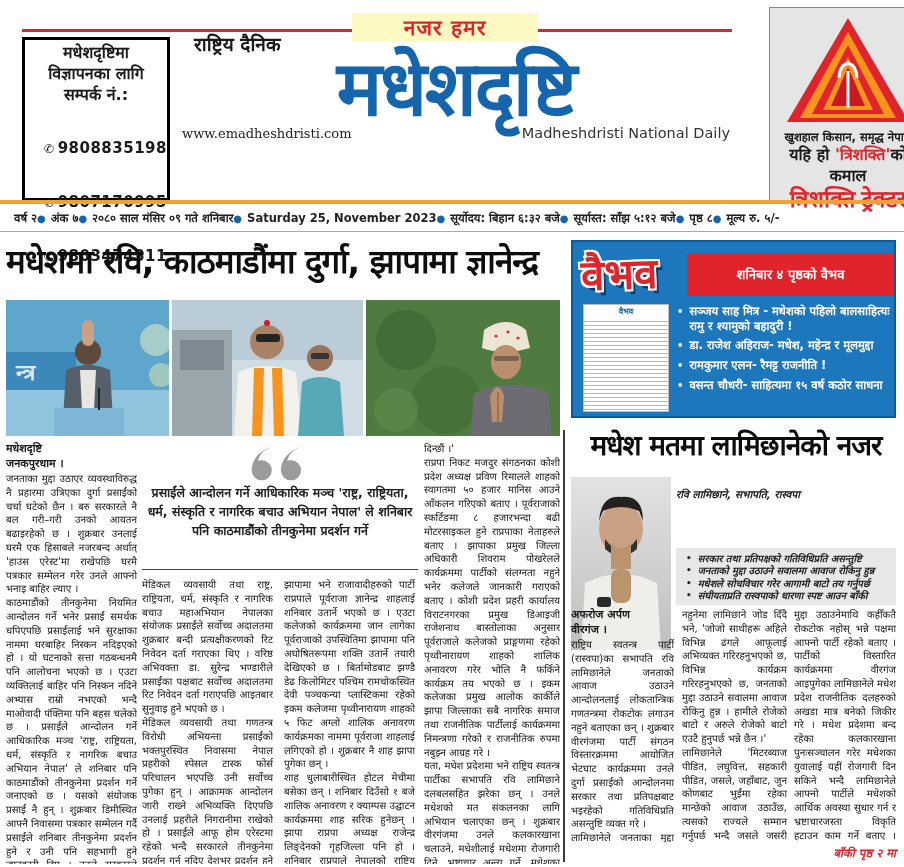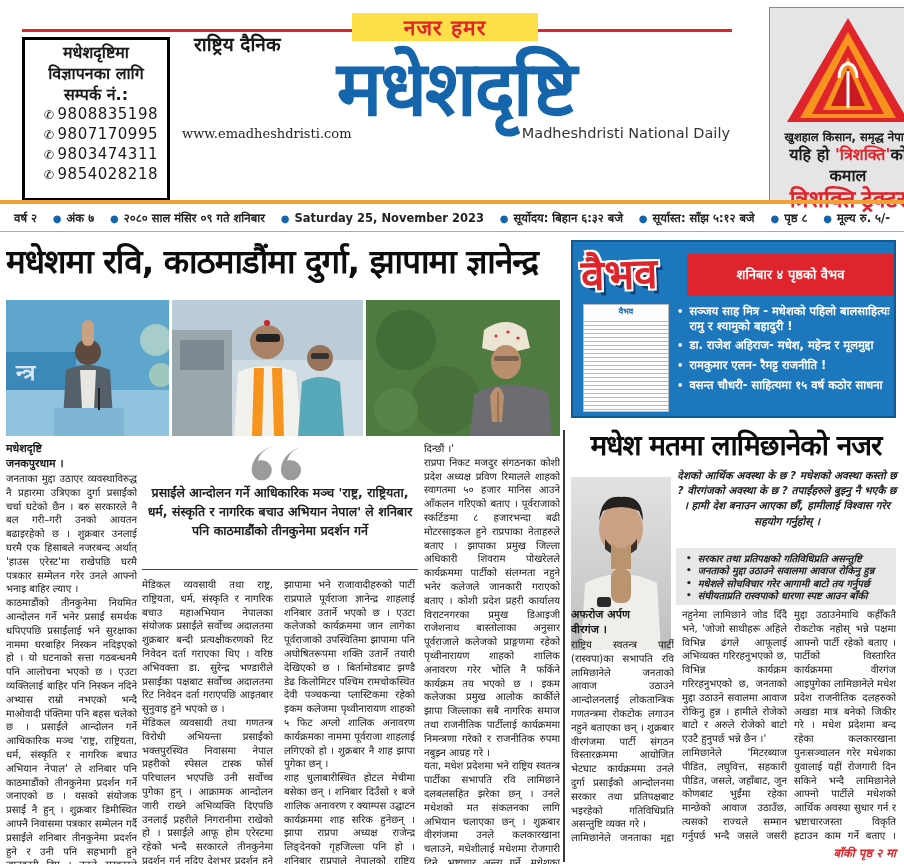--- a/index.html
+++ b/index.html
@@ -1,45 +1,45 @@
 <!DOCTYPE html>
 <html><head>
 <meta charset="utf-8">
 <style>
   html,body{margin:0;padding:0;background:#e9e9e9;}
   #page{position:relative;width:904px;height:867px;background:#fff;margin:0 auto;
         font-family:"DejaVu Sans",sans-serif;overflow:hidden;color:#1a1a1a;}
   .abs{position:absolute;}
   
   .top-rule{left:22px;right:172px;top:29px;height:3px;background:#e0242c;}
-  .tagline-chip{left:352px;top:13px;width:186px;background:#fde047;text-align:center;
+  .tagline-chip{left:352px;top:13px;width:186px;background:#fef9c3;text-align:center;
         color:#e0242c;font-weight:800;font-size:21px;letter-spacing:1px;}
   .ad-box{left:22px;top:37px;width:148px;height:164px;border:3px solid #000;
         text-align:center;padding-top:3px;box-sizing:border-box;}
   .ad-box .l{font-weight:800;font-size:16px;line-height:1.3;}
-  .ad-box .ph{font-weight:400;font-size:15px;line-height:1.32;letter-spacing:.5px;
-        text-align:center;padding-left:10px;}
+  .ad-box .ph{font-weight:700;font-size:15px;line-height:1.32;letter-spacing:.5px;
+        text-align:right;padding-left:10px;margin-top:34px;}
   .ad-box .ph .ic{font-size:12px;margin-right:3px;}
   .masthead{left:182px;top:31px;width:548px;}
   .daily-label{font-weight:800;font-size:19px;margin-left:12px;}
   .np-title{font-weight:800;font-size:76px;line-height:1.05;color:#1565ad;
         text-align:center;letter-spacing:-2px;margin-top:-8px;}
   .mast-bottom{display:flex;justify-content:space-between;margin-top:-4px;align-items:flex-end;}
   .website{font-family:"DejaVu Serif",serif;font-size:13px;color:#222;}
   .subtitle-en{font-size:14.5px;color:#333;}
   .logo-box{left:737px;top:7px;width:158px;height:195px;border:1px solid #888;
         text-align:center;box-sizing:border-box;padding-top:2px;background:#e5e5e5;margin-left:32px;}
   .logo-box .t1{font-weight:800;font-size:11.5px;line-height:1.3;}
   .logo-box .t2{font-weight:800;font-size:16px;line-height:1.3;}
   .logo-box .t2 .red{color:#e0242c;}
   .logo-box .brand{font-weight:800;font-size:23px;color:#e0242c;line-height:1.15;font-family:Liberation Serif, serif;}
   .orange-rule{left:0;top:200px;width:904px;height:4px;background:#f2a233;}
   
   .date-bar{left:0;top:204px;width:904px;height:28px;border-bottom:1px solid #aaa;
-        display:flex;align-items:center;justify-content:space-between;
+        display:flex;align-items:center;justify-content:flex-start;
         padding:0 14px;box-sizing:border-box;font-size:11.5px;font-weight:700;color:#222;}
   .date-bar .dot{color:#1565ad;font-size:10px;margin-right:5px;}
   
   .headline-main{left:6px;top:237px;width:554px;height:58px;font-size:33px;font-weight:800;
         color:#0d0d0d;letter-spacing:-1px;line-height:1.5;overflow:hidden;white-space:nowrap;}
   .photo{top:300px;height:136px;overflow:hidden;background:#ccc;}
   .body-col{font-size:10px;line-height:1.38;text-align:justify;white-space:pre-line;
         overflow:hidden;color:#161616;}
   .byline{font-weight:800;font-size:11px;line-height:1.35;}
   .pullquote{left:142px;top:444px;width:276px;height:126px;border-bottom:1px solid #444;
@@ -261,21 +261,20 @@
       <path d="M28 44 Q30 18 50 20 Q72 18 72 44 L68 34 Q50 26 32 34 Z" fill="#24201e"></path>
       <path d="M34 62 Q50 84 66 62 L66 72 Q50 86 34 72 Z" fill="#36302c"></path>
       <path d="M40 66 q10 10 20 0 l0 26 l-20 0 Z" fill="#b9946f"></path>
       <path d="M10 173 L90 173 L86 106 Q50 88 14 106 Z" fill="#efeeea"></path>
       <rect x="40" y="92" width="20" height="34" rx="8" fill="#b9946f"></rect>
       <rect x="26" y="120" width="14" height="10" rx="3" fill="#2a2a2a"></rect>
     </svg>
   </div>
 
   <div class="abs quote2">
-    <span>देशको आर्थिक अवस्था के छ ? मधेशको अवस्था कस्तो छ ? वीरगंजको अवस्था के छ ? तपाईंहरुले बुझ्नु नै भएकै छ । हामी देश बनाउन आएका छौं, हामीलाई विश्वास गरेर सहयोग गर्नुहोस् ।</span>
     <span class="attr">रवि लामिछाने, सभापति, रास्वपा</span>
   </div>
 
   <div class="abs graybox">
     <div class="gitem">
         <span class="b">•</span>
         <span>सरकार तथा प्रतिपक्षको गतिविधिप्रति असन्तुष्टि</span>
       </div>
     <div class="gitem">
         <span class="b">•</span>

